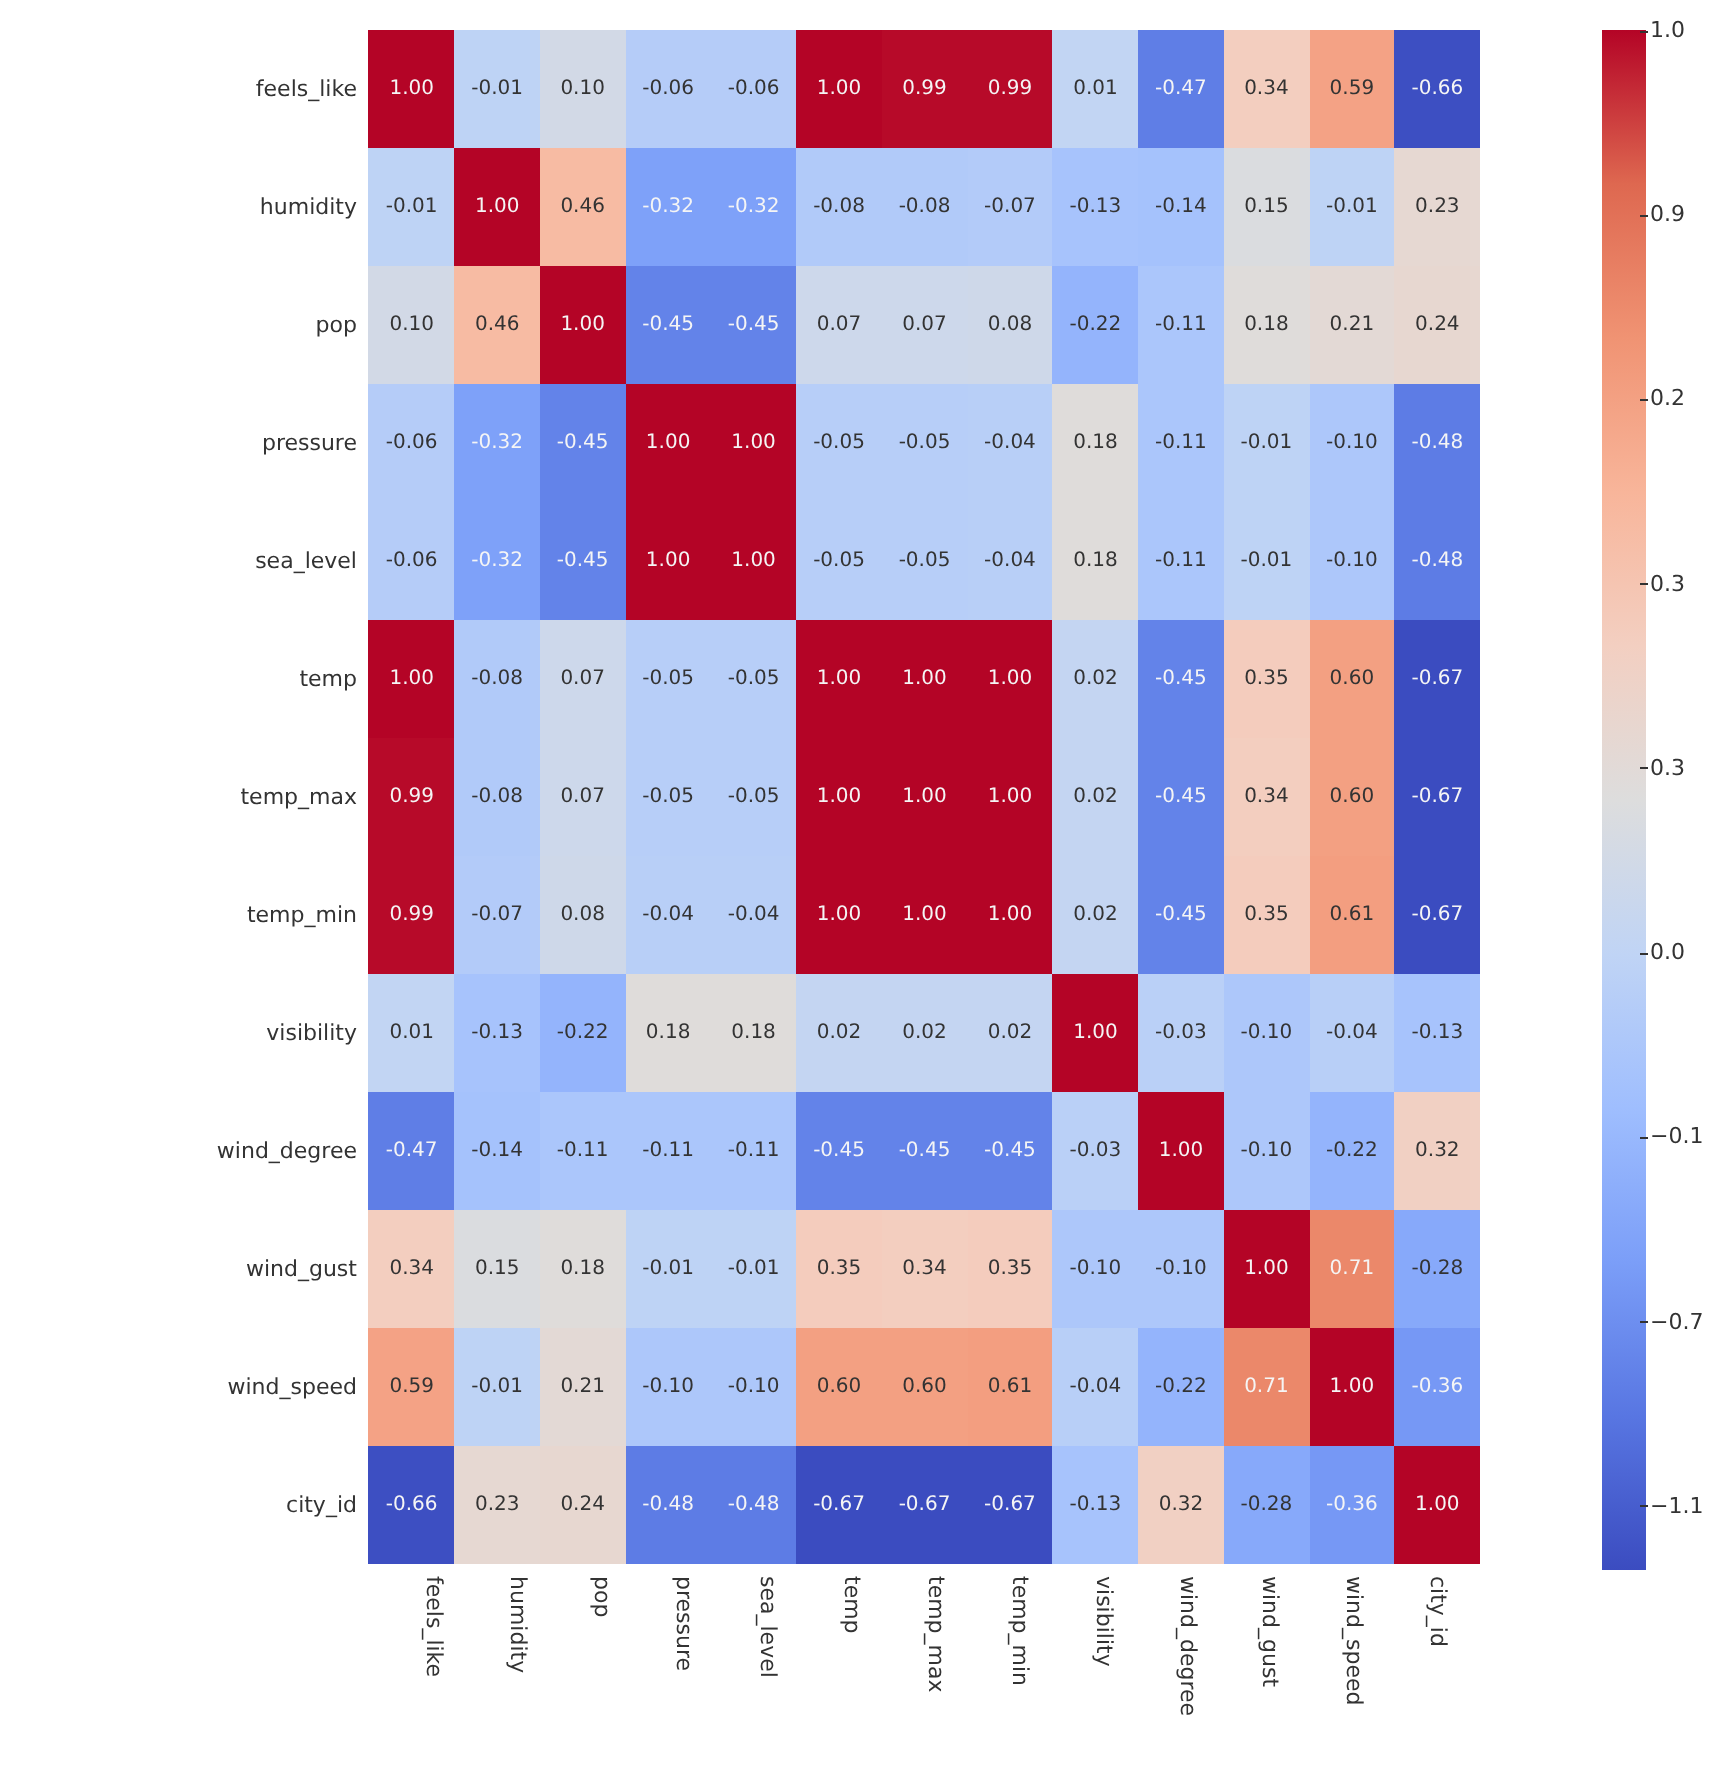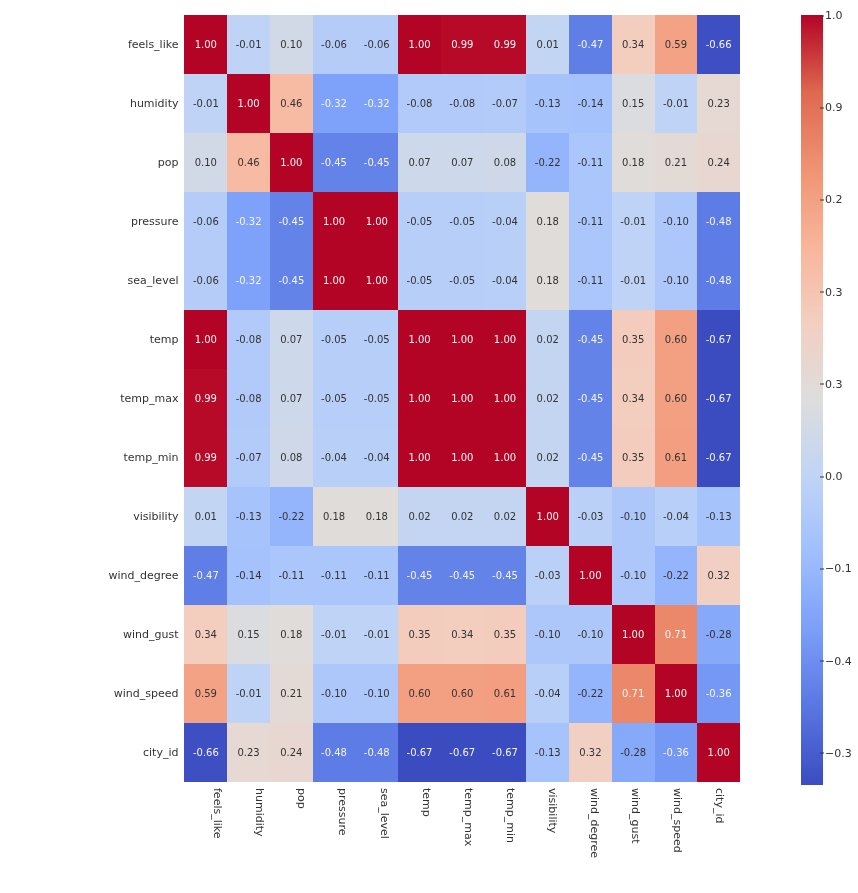--- a/index.html
+++ b/index.html
@@ -327,22 +327,22 @@
           <div style="position: absolute; left: 50%; top: 6px; transform-origin: left top; transform: rotate(90deg) translateY(-50%); white-space: nowrap; font-size: 11px;">wind_speed</div>
         </div>
         <div style="width: 49px; position: relative;">
           <div style="position: absolute; left: 50%; top: 6px; transform-origin: left top; transform: rotate(90deg) translateY(-50%); white-space: nowrap; font-size: 11px;">city_id</div>
         </div>
       </div>
     </div>
   <div class="colorbar">
     <div class="colorbar-gradient" id="cbar-grad" style="background: linear-gradient(to top, rgb(59, 76, 192) 0%, rgb(88, 118, 226) 10%, rgb(123, 158, 248) 20%, rgb(159, 190, 254) 30%, rgb(192, 212, 245) 40%, rgb(221, 221, 221) 50%, rgb(243, 207, 193) 60%, rgb(248, 181, 154) 70%, rgb(240, 147, 115) 80%, rgb(222, 104, 80) 90%, rgb(180, 4, 38) 100%);"></div>
     <div id="cbar-ticks">
-        <div class="cbar-tick" style="top: 737.725px;">−0.3</div>
-        <div class="cbar-tick" style="top: 645.509px;">−0.4</div>
+        <div class="cbar-tick" style="top: 737.725px;">−1.1</div>
+        <div class="cbar-tick" style="top: 645.509px;">−0.7</div>
         <div class="cbar-tick" style="top: 553.293px;">−0.1</div>
         <div class="cbar-tick" style="top: 461.078px;">0.0</div>
         <div class="cbar-tick" style="top: 368.862px;">0.3</div>
         <div class="cbar-tick" style="top: 276.647px;">0.3</div>
         <div class="cbar-tick" style="top: 184.431px;">0.2</div>
         <div class="cbar-tick" style="top: 92.2156px;">0.9</div>
         <div class="cbar-tick" style="top: 0px;">1.0</div>
       </div>
   </div>
 </div>

